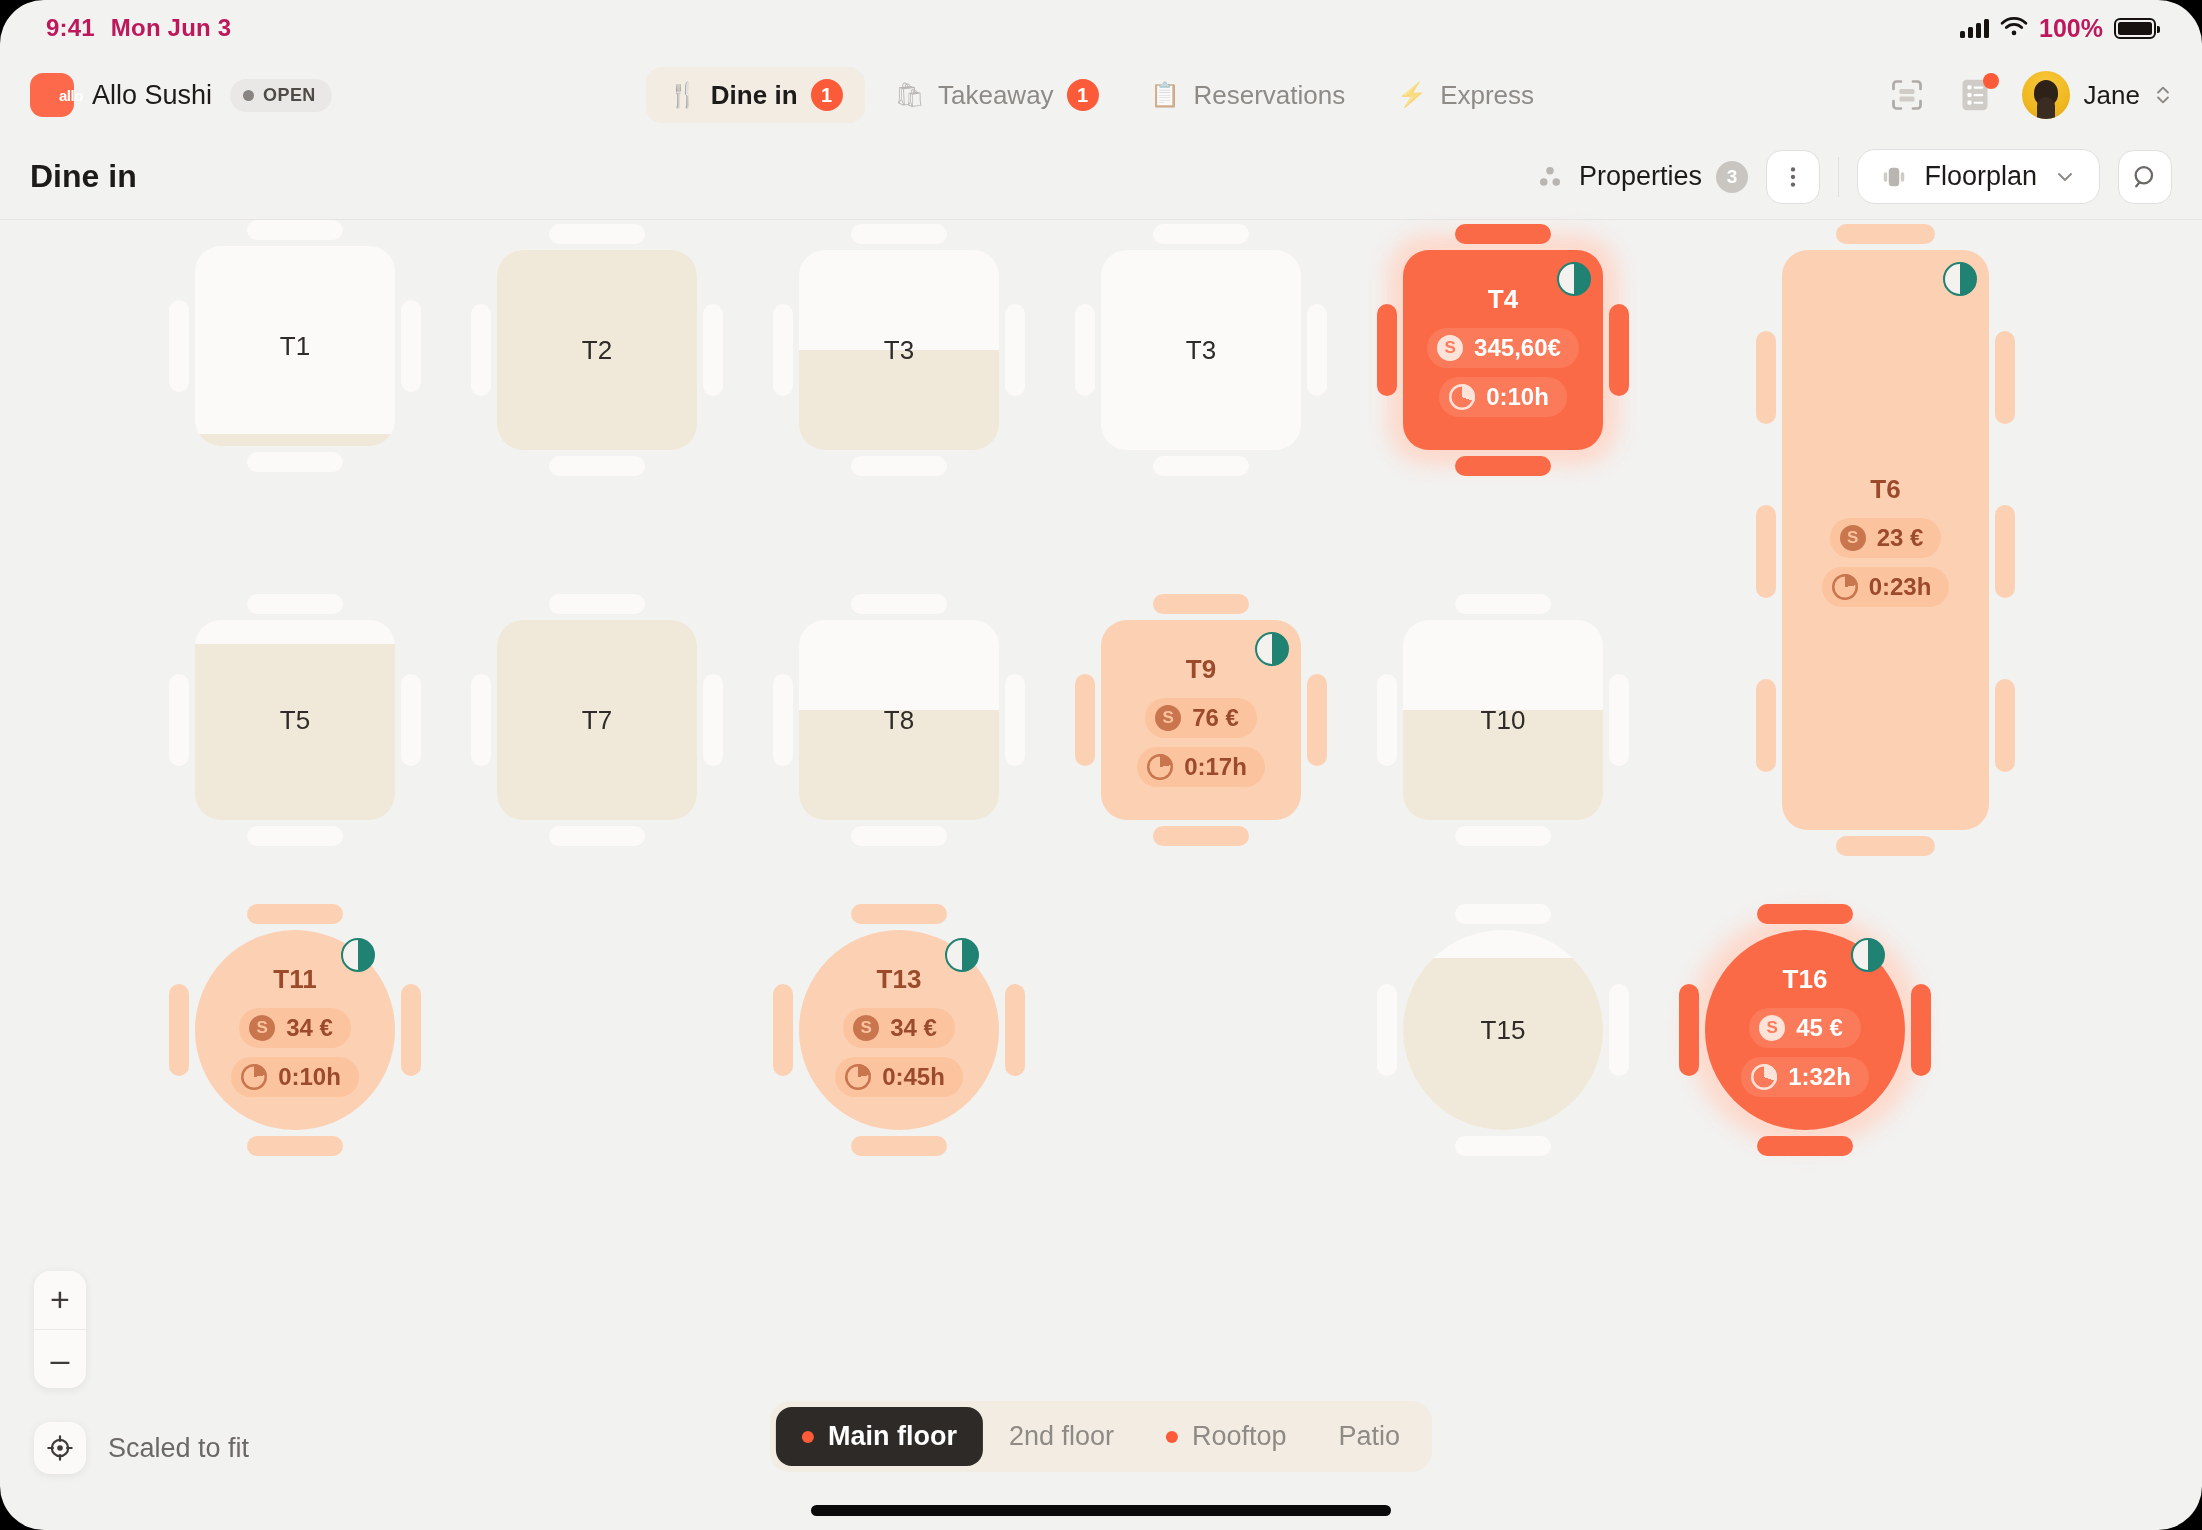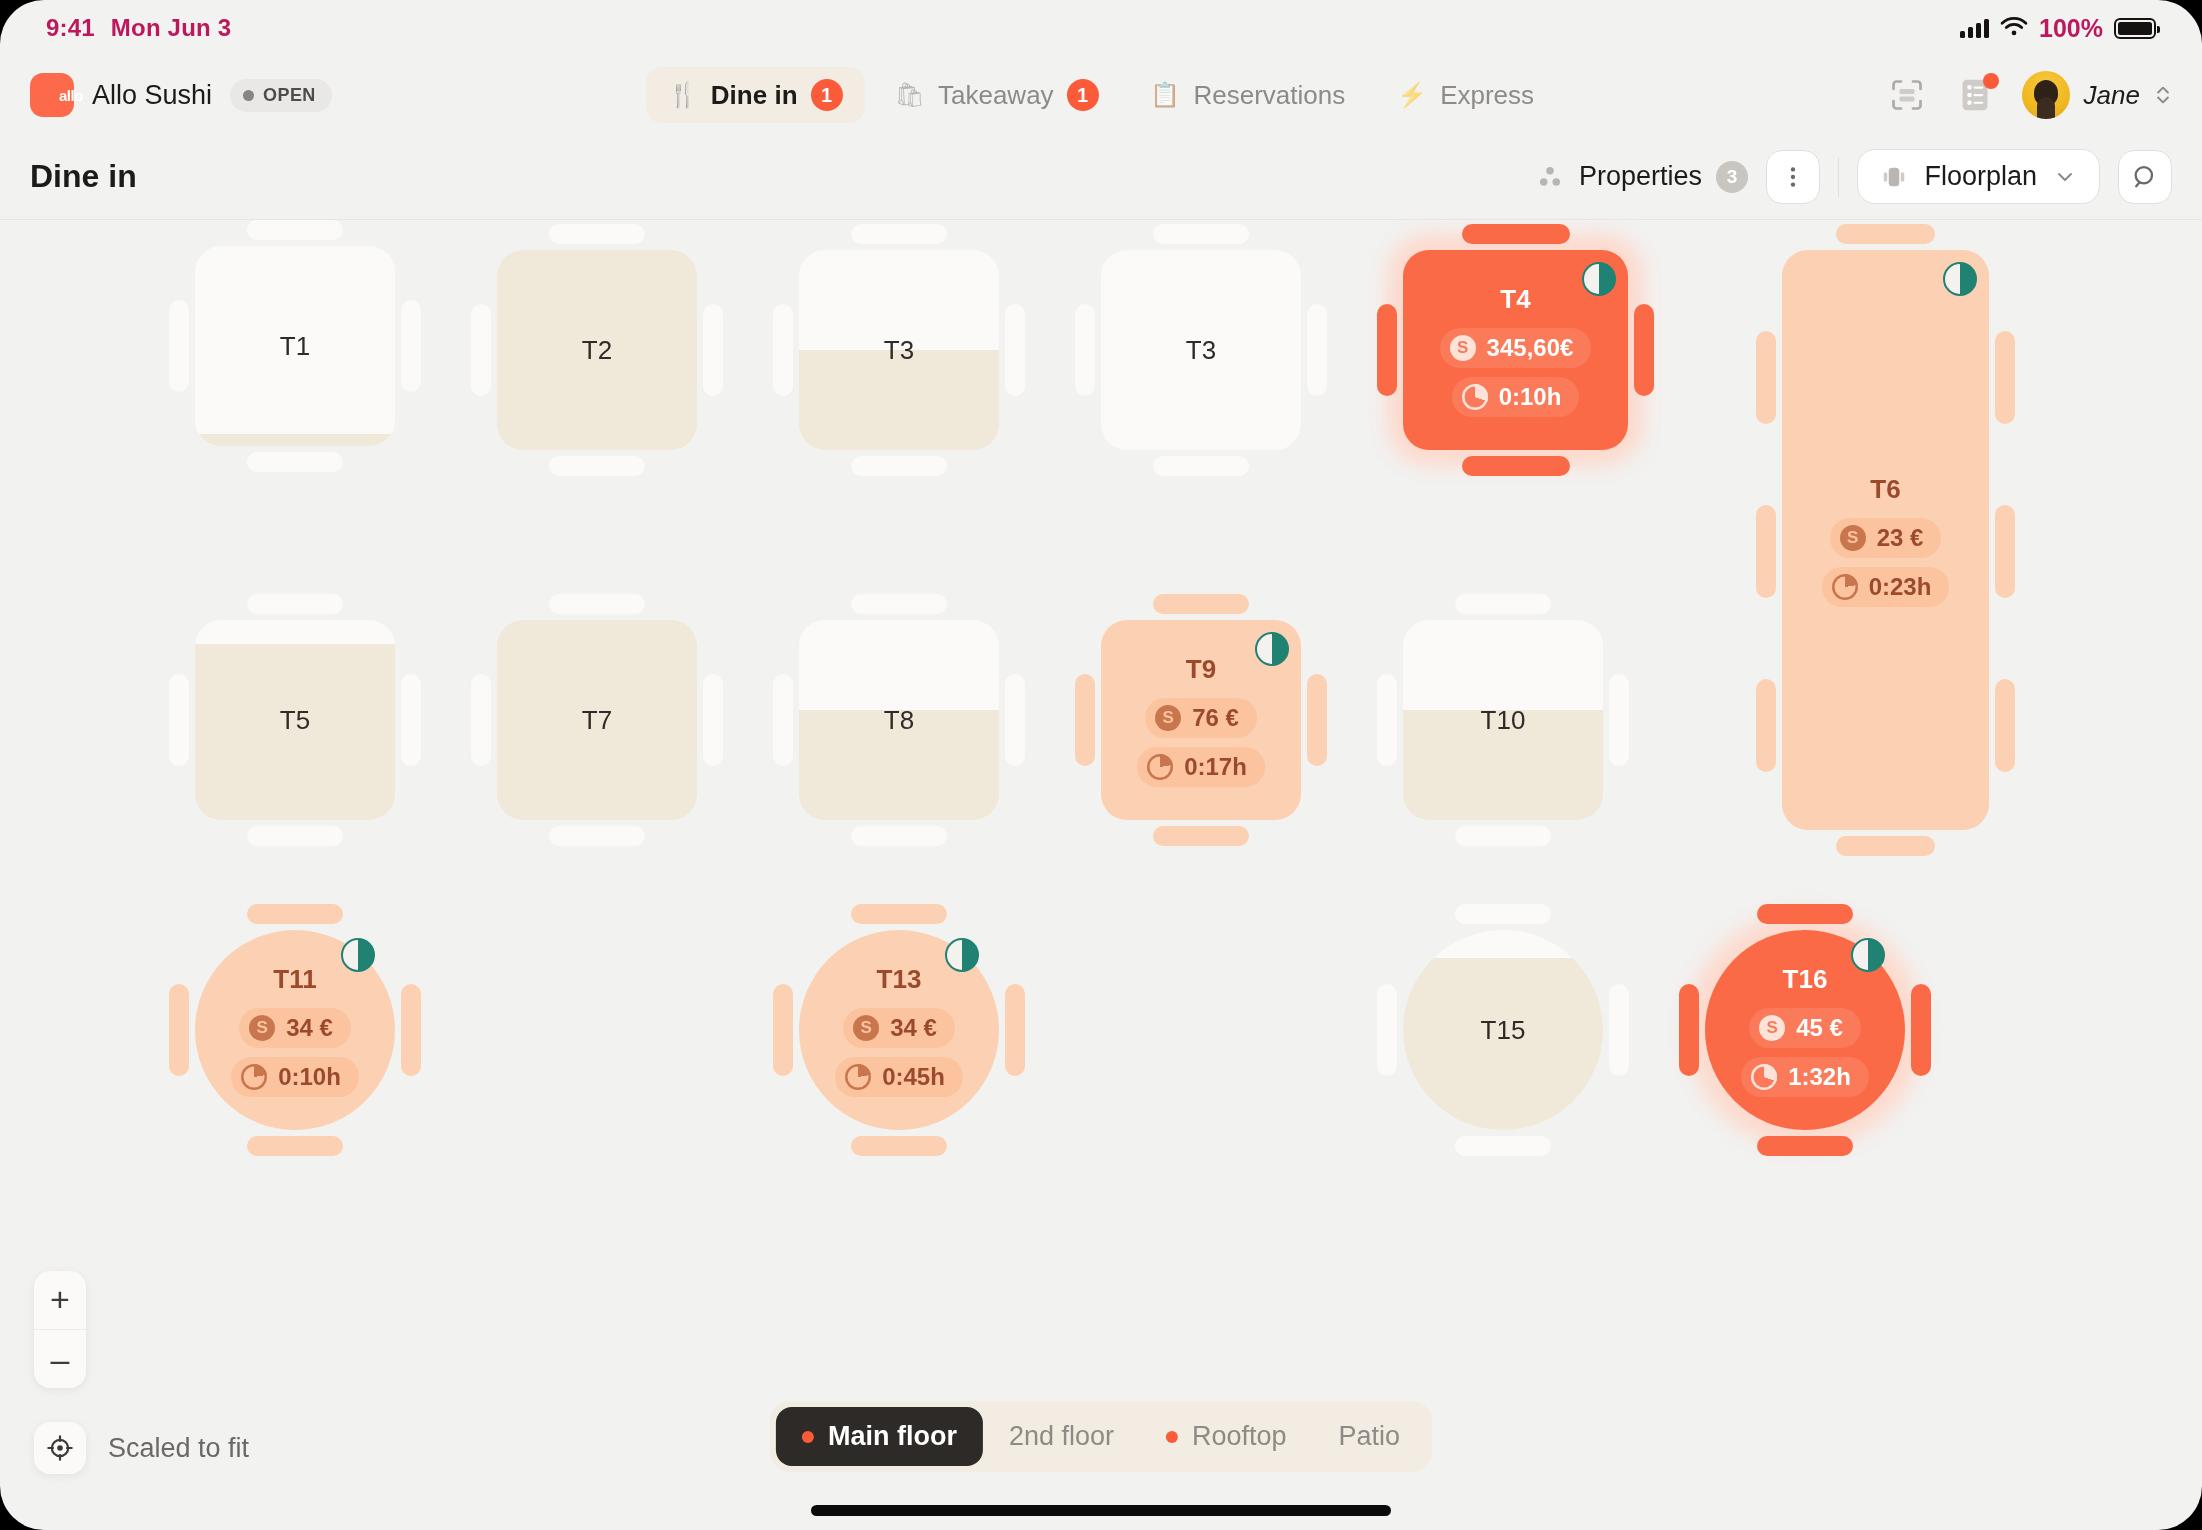--- a/index.html
+++ b/index.html
@@ -62,21 +62,21 @@
   }
   .tab.active { background: #f2ece2; color: #1d1b19; font-weight: bold; }
   .tab .gi { font-size: 24px; opacity: .55; }
   .tab.active .gi { opacity: 1; }
   .badge {
     min-width: 32px; height: 32px; padding: 0 8px; border-radius: 999px;
     background: #fc5b3a; color: #fff; font-size: 20px; font-weight: bold;
     display: flex; align-items: center; justify-content: center;
   }
 
-  .topright { margin-left: auto; display: flex; align-items: center; gap: 26px; font-style: italic; }
+  .topright { margin-left: auto; display: flex; align-items: center; gap: 26px; }
   .icon-btn { width: 42px; height: 42px; position: relative; display: flex; align-items: center; justify-content: center; color: #a9a5a1; }
   .dot-badge { position: absolute; top: -1px; right: -3px; width: 16px; height: 16px; border-radius: 50%; background: #fc5b3a; }
   .user { display: flex; align-items: center; gap: 14px; }
   .avatar {
     width: 48px; height: 48px; border-radius: 50%;
     background: radial-gradient(circle at 50% 30%, #f7c93f 0%, #f0b820 60%, #e0a515 100%);
     position: relative; overflow: hidden;
   }
   .avatar::before { content:''; position:absolute; left:12px; top:9px; width:24px; height:26px; border-radius:50% 50% 45% 45%; background:#2e2118; }
   .avatar::after { content:''; position:absolute; left:15px; top:26px; width:18px; height:22px; border-radius:9px 9px 0 0; background:#3b2c22; }
@@ -357,21 +357,21 @@
       </div>
       <div class="tbl free" style="left: 1101px; top: 30px; width: 200px; height: 200px;">
         <div class="chair t" style="left: 26%; width: 48%; top: -26px;"></div>
         <div class="chair b" style="left: 26%; width: 48%; bottom: -26px;"></div>
         <div class="chair l" style="top: 27%; height: 46%; left: -26px;"></div>
         <div class="chair r" style="top: 27%; height: 46%; right: -26px;"></div>
         <div class="surface">
           <div class="tname">T3</div>
         </div>
       </div>
-      <div class="tbl sel" style="left: 1403px; top: 30px; width: 225px; height: 200px;">
+      <div class="tbl sel" style="left: 1403px; top: 30px; width: 200px; height: 200px;">
         <div class="glow"></div>
         <div class="chair t" style="left: 26%; width: 48%; top: -26px;"></div>
         <div class="chair b" style="left: 26%; width: 48%; bottom: -26px;"></div>
         <div class="chair l" style="top: 27%; height: 46%; left: -26px;"></div>
         <div class="chair r" style="top: 27%; height: 46%; right: -26px;"></div>
         <div class="surface">
           <div class="tname">T4</div>
           <div class="chips">
             <div class="chip">
               <span class="cicon">S</span>

